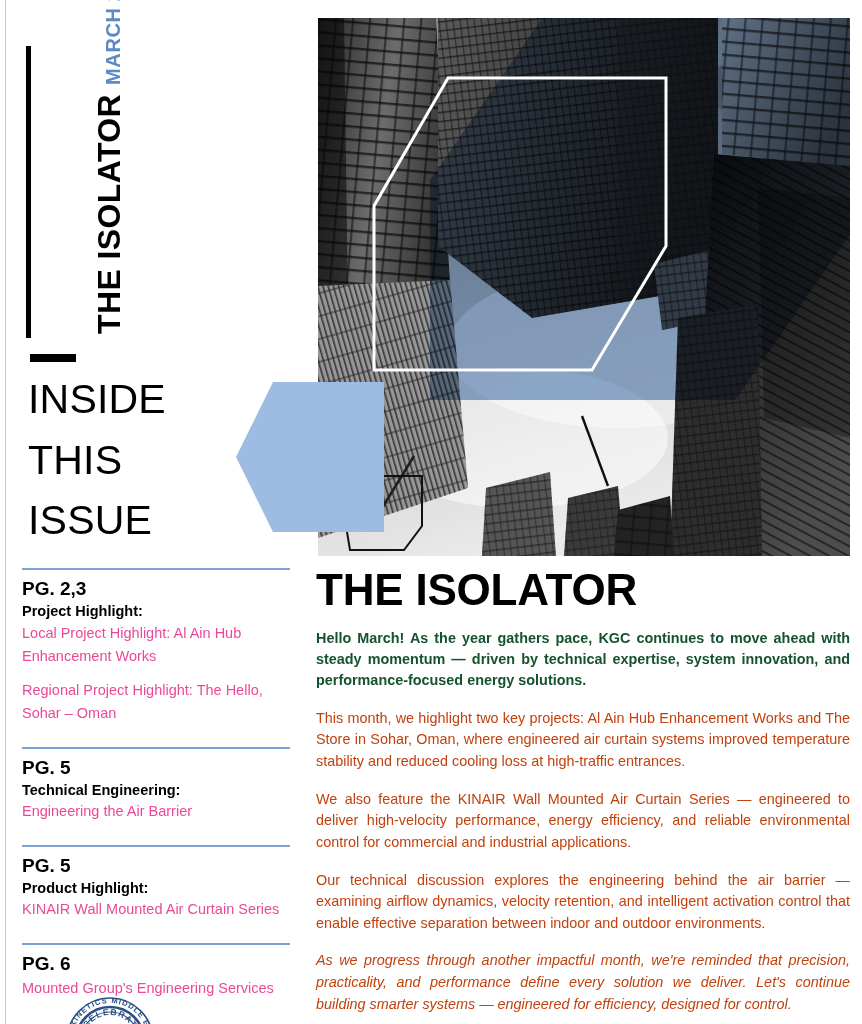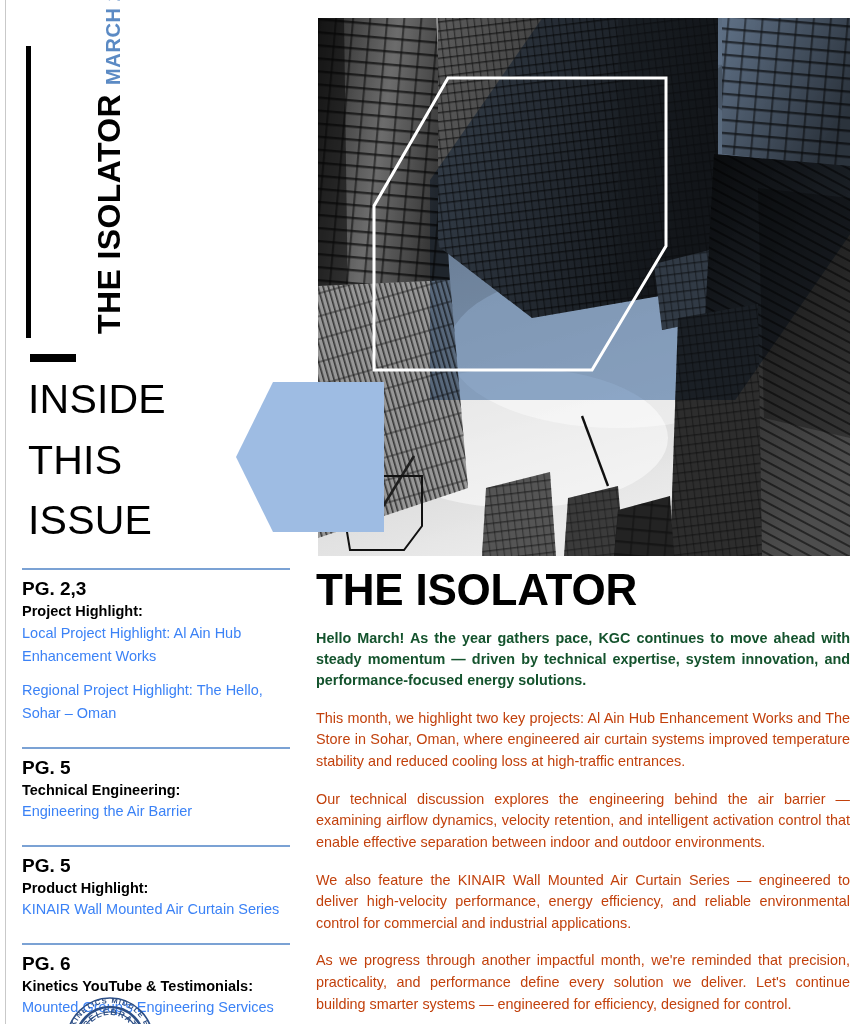--- a/index.html
+++ b/index.html
@@ -167,21 +167,21 @@
   }
   .toc-section {
     font-size: 14.5px;
     font-weight: 700;
     color: #000;
     line-height: 1.33;
   }
   .toc-desc {
     font-size: 14.5px;
     font-weight: 400;
-    color: #3b82f6;
+    color: #ec4899;
     line-height: 1.62;
     margin-bottom: 10px;
   }
   .toc-desc:last-child { margin-bottom: 9px; }
 
   
   .seal {
     position: absolute;
     left: 62px; top: 993px;
     width: 96px; height: 96px;
@@ -212,21 +212,21 @@
     margin-bottom: 16px;
   }
   .body-par {
     font-size: 14.4px;
     font-weight: 400;
     line-height: 1.50;
     color: #c2410c;
     text-align: justify;
     margin-bottom: 16px;
   }
-  .body-par:last-child { margin-bottom: 16px; }
+  .body-par:last-child { margin-bottom: 16px; font-style: italic; }
 </style>
 </head>
 <body>
 
 <div id="page">
 
   <div class="page-left-rule"></div>
 
   <div class="hero">
 
@@ -375,21 +375,20 @@
     <div class="toc-entry">
       <div class="toc-divider"></div>
       <div class="toc-pg">PG. 5</div>
       <div class="toc-section">Product Highlight:</div>
       <div class="toc-desc">KINAIR Wall Mounted Air Curtain Series</div>
     </div>
 
     <div class="toc-entry">
       <div class="toc-divider"></div>
       <div class="toc-pg">PG. 6</div>
-      <div class="toc-section">Kinetics YouTube &amp; Testimonials:</div>
       <div class="toc-desc">Mounted Group's Engineering Services</div>
     </div>
   </div>
 
   <div class="seal">
     <svg viewBox="0 0 96 96" aria-hidden="true">
       <defs>
         <path id="sealOuterArc" d="M 48,48 m -38,0 a 38,38 0 1,1 76,0 a 38,38 0 1,1 -76,0"></path>
         <path id="sealInnerArc" d="M 48,48 m -26,0 a 26,26 0 1,1 52,0 a 26,26 0 1,1 -52,0"></path>
       </defs>
@@ -402,18 +401,18 @@
       <text font-family="'Liberation Sans', sans-serif" font-size="8.6" font-weight="700" fill="#2d4f86" letter-spacing="1.2">
         <textPath href="#sealInnerArc" startOffset="8%">CELEBRATING</textPath>
       </text>
     </svg>
   </div>
 
   <div class="main">
     <h1 class="main-title">THE ISOLATOR</h1>
     <p class="lede">Hello March! As the year gathers pace, KGC continues to move ahead with steady momentum — driven by technical expertise, system innovation, and performance-focused energy solutions.</p>
     <p class="body-par">This month, we highlight two key projects: Al Ain Hub Enhancement Works and The Store in Sohar, Oman, where engineered air curtain systems improved temperature stability and reduced cooling loss at high-traffic entrances.</p>
+    <p class="body-par">We also feature the KINAIR Wall Mounted Air Curtain Series — engineered to deliver high-velocity performance, energy efficiency, and reliable environmental control for commercial and industrial applications.</p>
     <p class="body-par">Our technical discussion explores the engineering behind the air barrier — examining airflow dynamics, velocity retention, and intelligent activation control that enable effective separation between indoor and outdoor environments.</p>
-    <p class="body-par">We also feature the KINAIR Wall Mounted Air Curtain Series — engineered to deliver high-velocity performance, energy efficiency, and reliable environmental control for commercial and industrial applications.</p>
     <p class="body-par">As we progress through another impactful month, we're reminded that precision, practicality, and performance define every solution we deliver. Let's continue building smarter systems — engineered for efficiency, designed for control.</p>
   </div>
 
 </div>
 
 </body></html>

